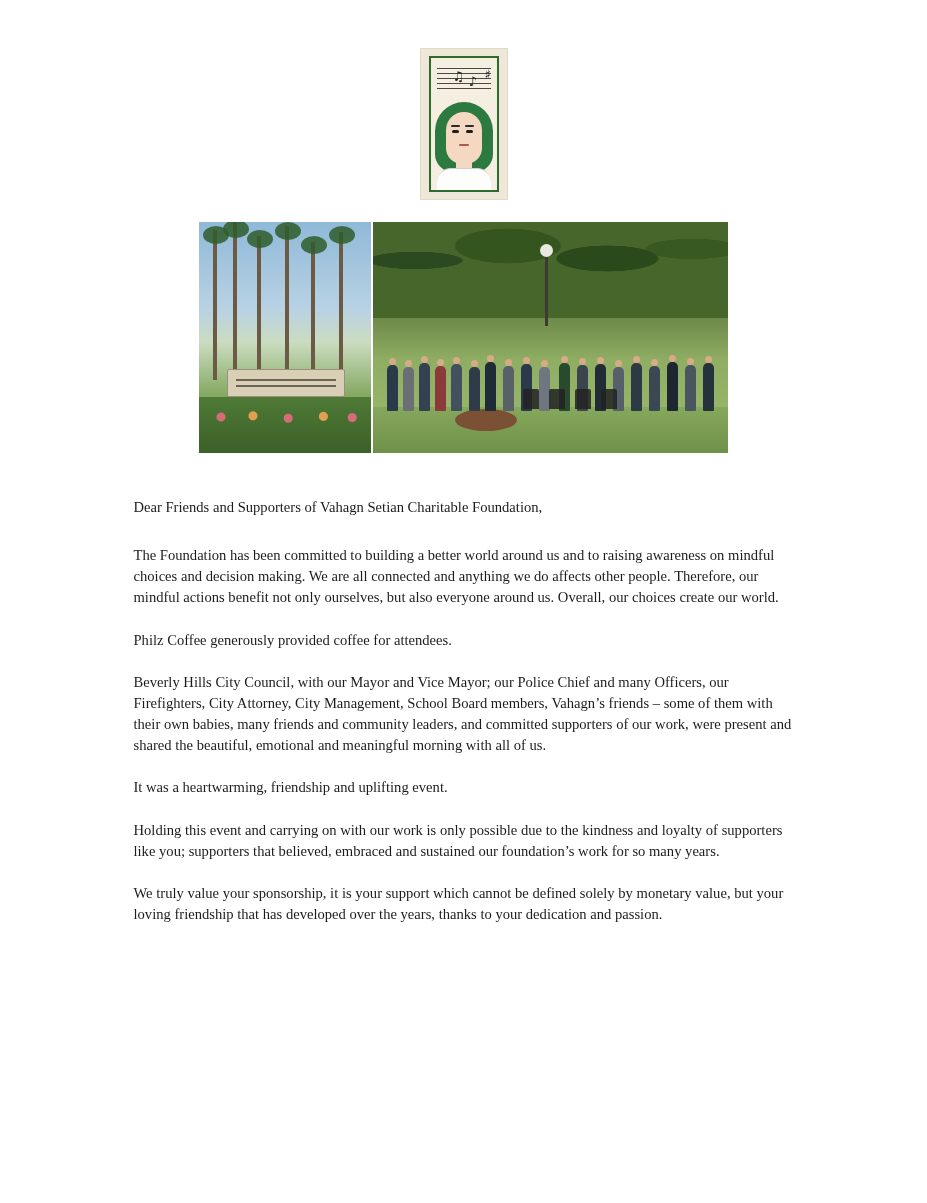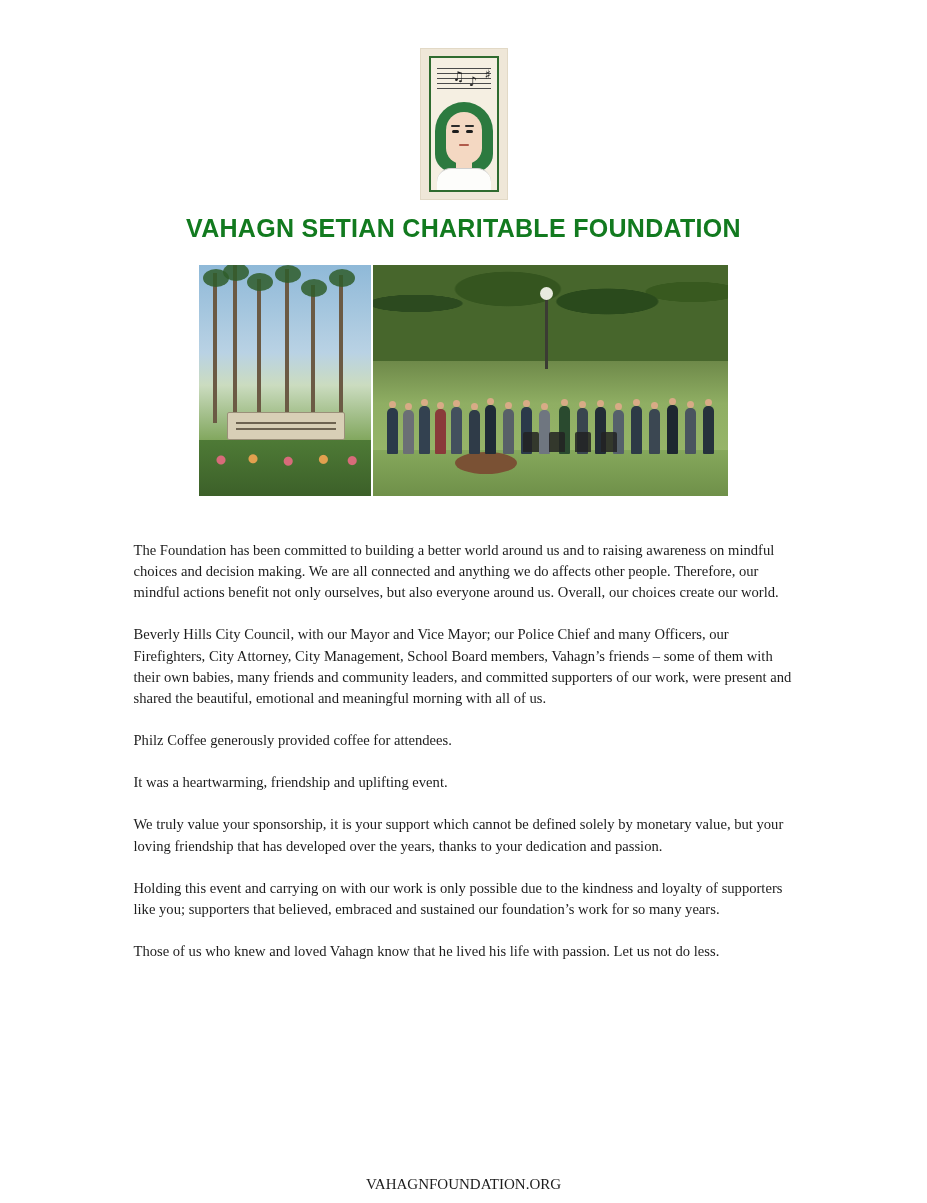--- a/index.html
+++ b/index.html
@@ -332,21 +332,20 @@
         <div class="brow r"></div>
         <div class="eye l"></div>
         <div class="eye r"></div>
         <div class="mouth"></div>
         <div class="neck"></div>
         <div class="shoulders"></div>
       </div>
     </div>
   </div>
 
-  <h1 class="title">VAHAGN SETIAN CHARITABLE FOUNDATION</h1>
 
   <div class="photos">
 
     <div class="photo photo-left">
       <div class="trunk" style="left:14px; top:8px; height:150px;"></div>
       <div class="trunk" style="left:34px; top:0px; height:160px;"></div>
       <div class="trunk" style="left:58px; top:14px; height:146px;"></div>
       <div class="trunk" style="left:86px; top:4px; height:158px;"></div>
       <div class="trunk" style="left:112px; top:20px; height:142px;"></div>
       <div class="trunk" style="left:140px; top:10px; height:152px;"></div>
@@ -388,35 +387,34 @@
       <div class="chair" style="left:150px;"></div>
       <div class="chair" style="left:176px;"></div>
       <div class="chair" style="left:202px;"></div>
       <div class="chair" style="left:228px;"></div>
     </div>
 
   </div>
 
   <div class="letter">
 
+    <p class="salutation">Dear Friends and Supporters of Vahagn Setian Charitable Foundation,</p>
 
     <p>The Foundation has been committed to building a better world around us and to raising awareness on mindful choices and decision making. We are all connected and anything we do affects other people. Therefore, our mindful actions benefit not only ourselves, but also everyone around us. Overall, our choices create our world.</p>
 
 
+    <p>Philz Coffee generously provided coffee for attendees.</p>
+
     <p>Beverly Hills City Council, with our Mayor and Vice Mayor; our Police Chief and many Officers, our Firefighters, City Attorney, City Management, School Board members, Vahagn’s friends – some of them with their own babies, many friends and community leaders, and committed supporters of our work, were present and shared the beautiful, emotional and meaningful morning with all of us.</p>
 
-    <p>Philz Coffee generously provided coffee for attendees.</p>
-
     <p>It was a heartwarming, friendship and uplifting event.</p>
 
+    <p>Holding this event and carrying on with our work is only possible due to the kindness and loyalty of supporters like you; supporters that believed, embraced and sustained our foundation’s work for so many years.</p>
+
     <p>We truly value your sponsorship, it is your support which cannot be defined solely by monetary value, but your loving friendship that has developed over the years, thanks to your dedication and passion.</p>
 
-    <p>Holding this event and carrying on with our work is only possible due to the kindness and loyalty of supporters like you; supporters that believed, embraced and sustained our foundation’s work for so many years.</p>
-
-    <p>Those of us who knew and loved Vahagn know that he lived his life with passion. Let us not do less.</p>
 
 
 
   </div>
 
-  <div class="footer">VAHAGNFOUNDATION.ORG</div>
 
 </div>
 
 </body></html>

